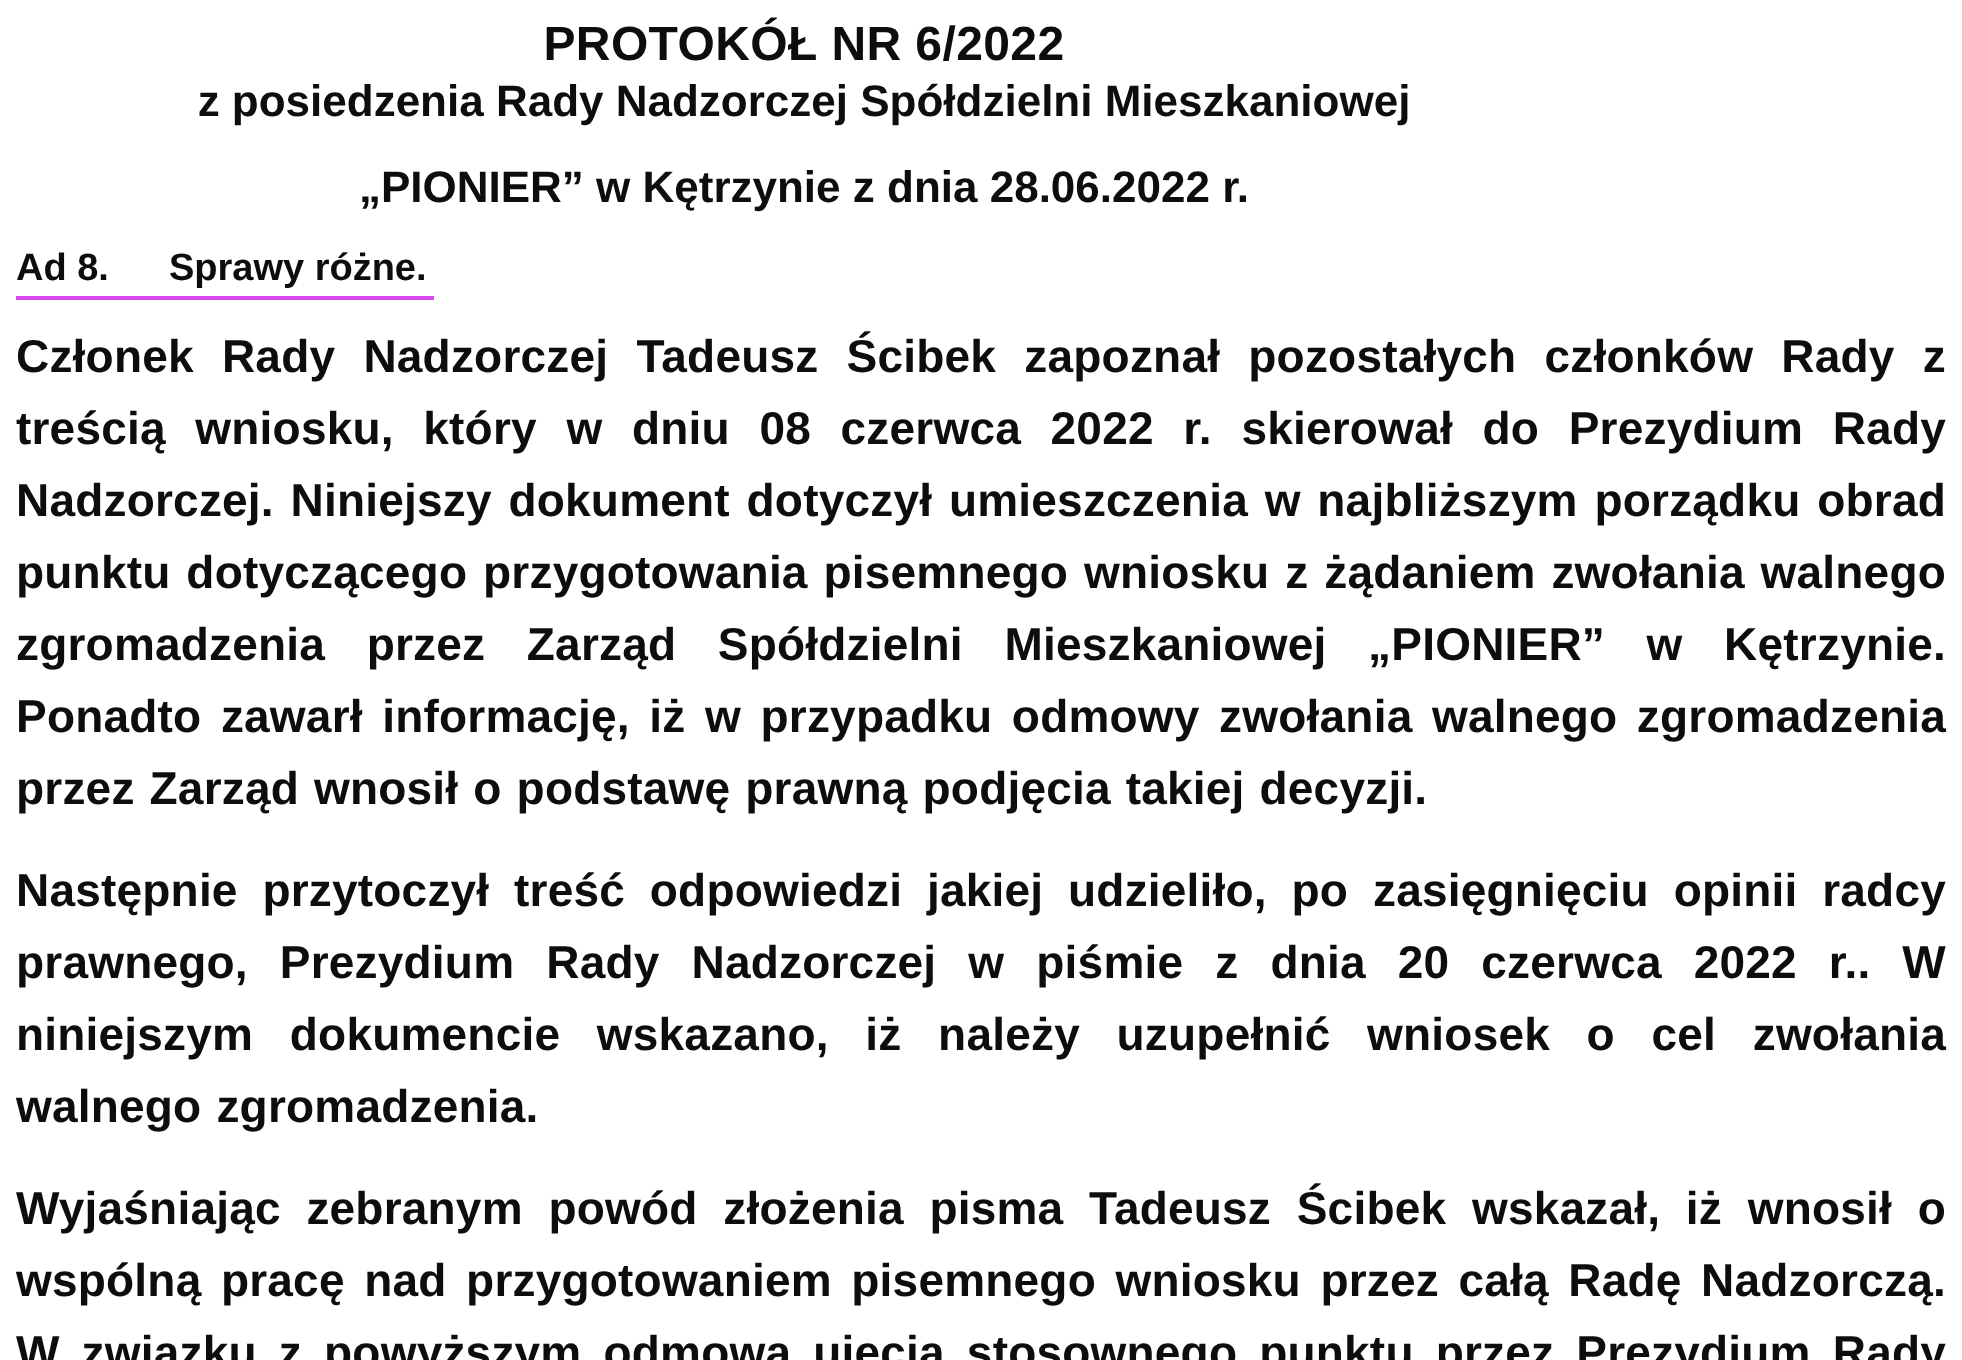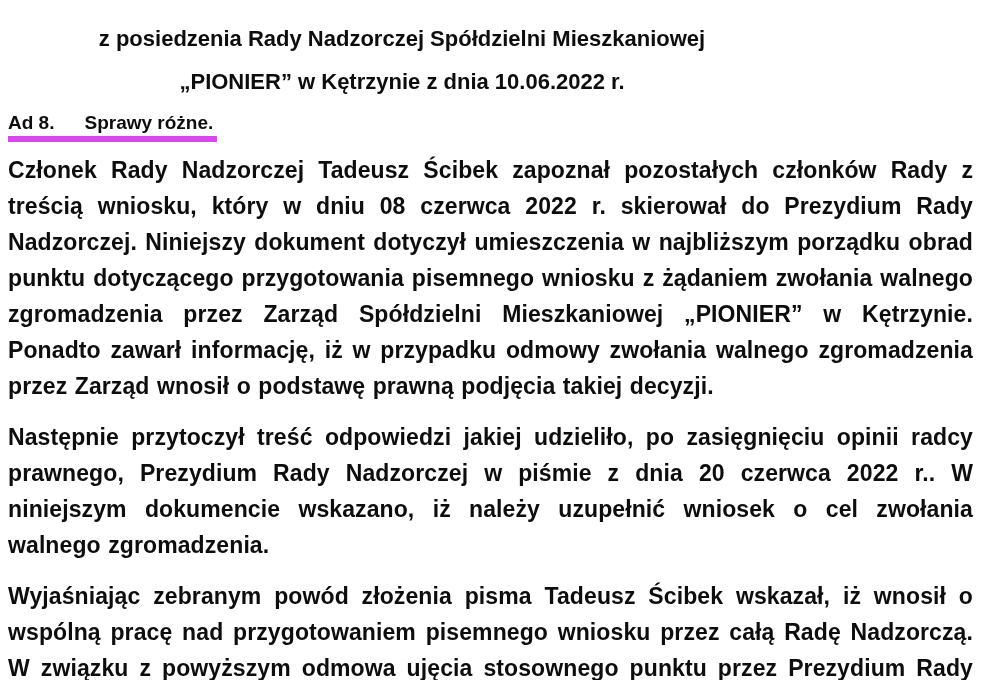--- a/index.html
+++ b/index.html
@@ -28,36 +28,36 @@
     padding-top: 9px;
   }
   .doc-title {
     font-size: 24px;
     letter-spacing: 0.2px;
     line-height: 28px;
   }
   .doc-subtitle1 {
     font-size: 22px;
     line-height: 26px;
-    margin-top: 17px;
+    margin-top: 1px;
   }
   .doc-subtitle2 {
     font-size: 22px;
     line-height: 26px;
     margin-top: 17px;
   }
   
   .section-heading {
     margin-top: 17px;
     font-size: 19px;
     font-weight: 700;
   }
   .section-underline {
     display: inline-block;
-    border-bottom: 6px solid #d946ef;
+    border-bottom: 2px solid #d946ef;
     padding: 0 4px 2px 0;
   }
   .section-number {
     display: inline-block;
     margin-right: 30px;
   }
   .section-name {
     display: inline-block;
   }
   
@@ -74,22 +74,23 @@
     letter-spacing: 0.1px;
     word-spacing: 1px;
   }
 </style>
 </head>
 <body>
 
 <div class="page">
 
   <header class="header-block">
+    <div class="doc-title">PROTOKÓŁ NR 6/2022</div>
     <div class="doc-subtitle1">z posiedzenia Rady Nadzorczej Spółdzielni Mieszkaniowej</div>
-    <div class="doc-subtitle2">„PIONIER” w Kętrzynie z dnia 10.06.2022 r.</div>
+    <div class="doc-subtitle2">„PIONIER” w Kętrzynie z dnia 28.06.2022 r.</div>
   </header>
 
   <div class="section-heading">
     <span class="section-underline">
       <span class="section-number">Ad 8.</span><span class="section-name">Sprawy różne.</span>
     </span>
   </div>
 
   <main class="doc-body">
     <p>Członek Rady Nadzorczej Tadeusz Ścibek zapoznał pozostałych członków Rady z treścią wniosku, który w dniu 08 czerwca 2022 r. skierował do Prezydium Rady Nadzorczej. Niniejszy dokument dotyczył umieszczenia w najbliższym porządku obrad punktu dotyczącego przygotowania pisemnego wniosku z żądaniem zwołania walnego zgromadzenia przez Zarząd Spółdzielni Mieszkaniowej „PIONIER” w Kętrzynie. Ponadto zawarł informację, iż w przypadku odmowy zwołania walnego zgromadzenia przez Zarząd wnosił o podstawę prawną podjęcia takiej decyzji.</p>

